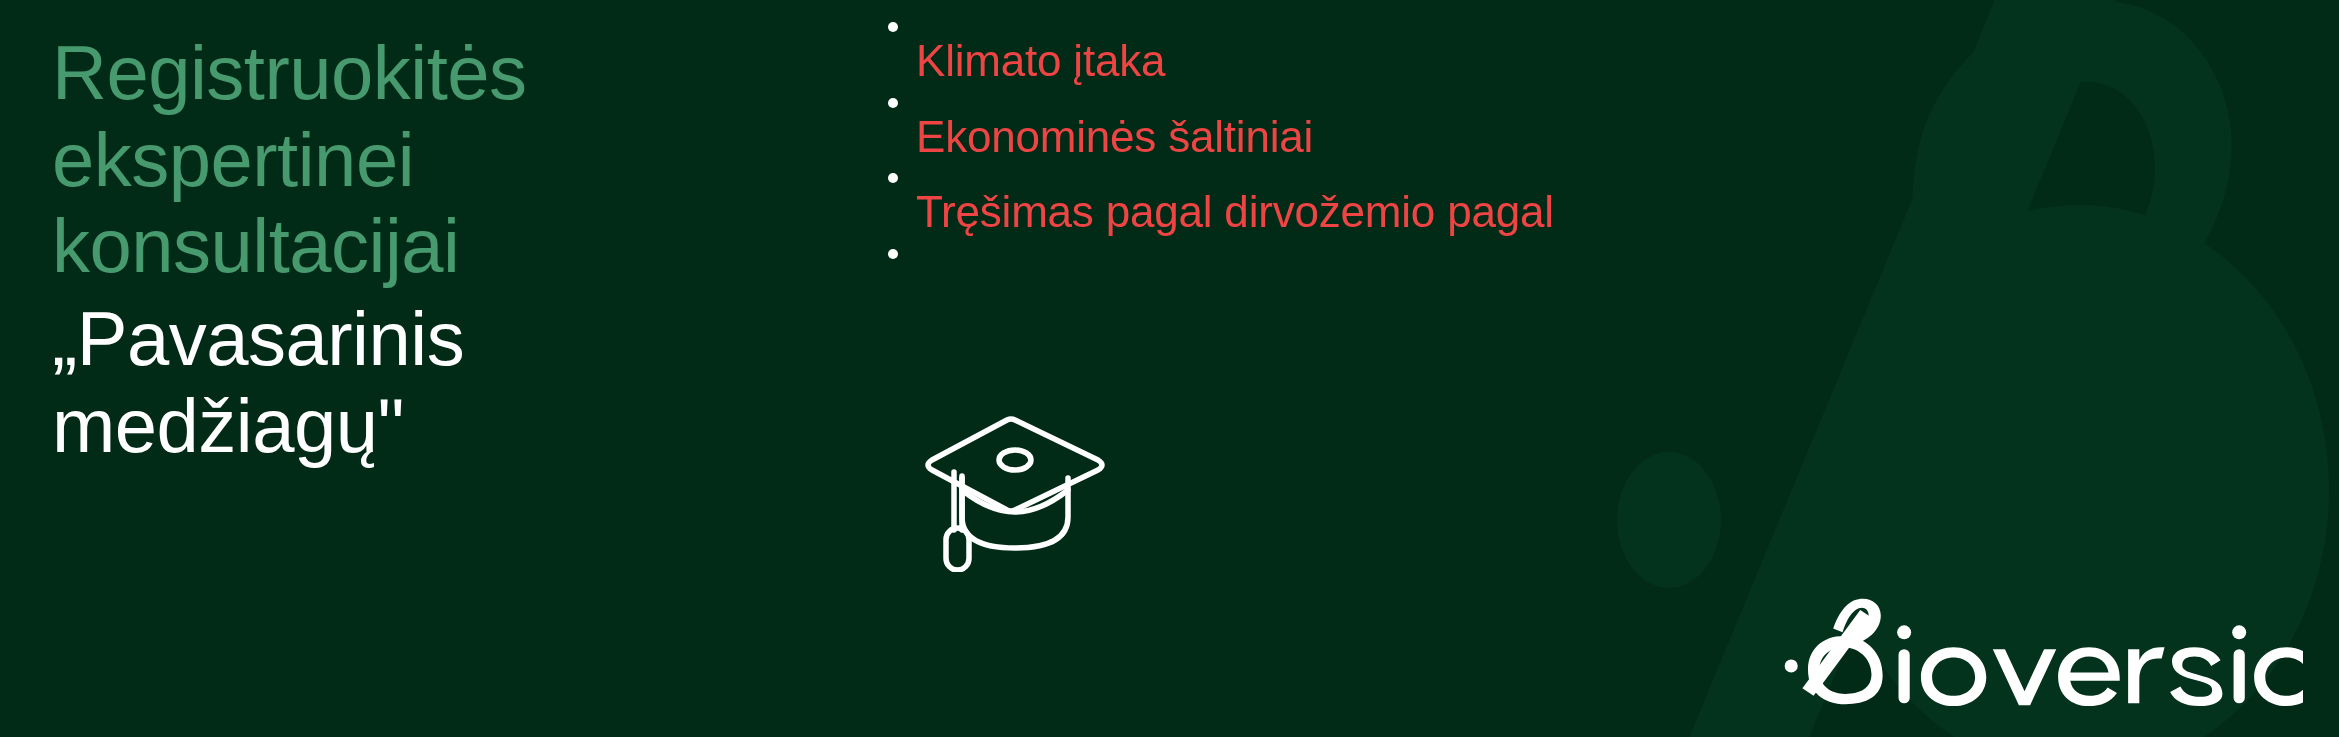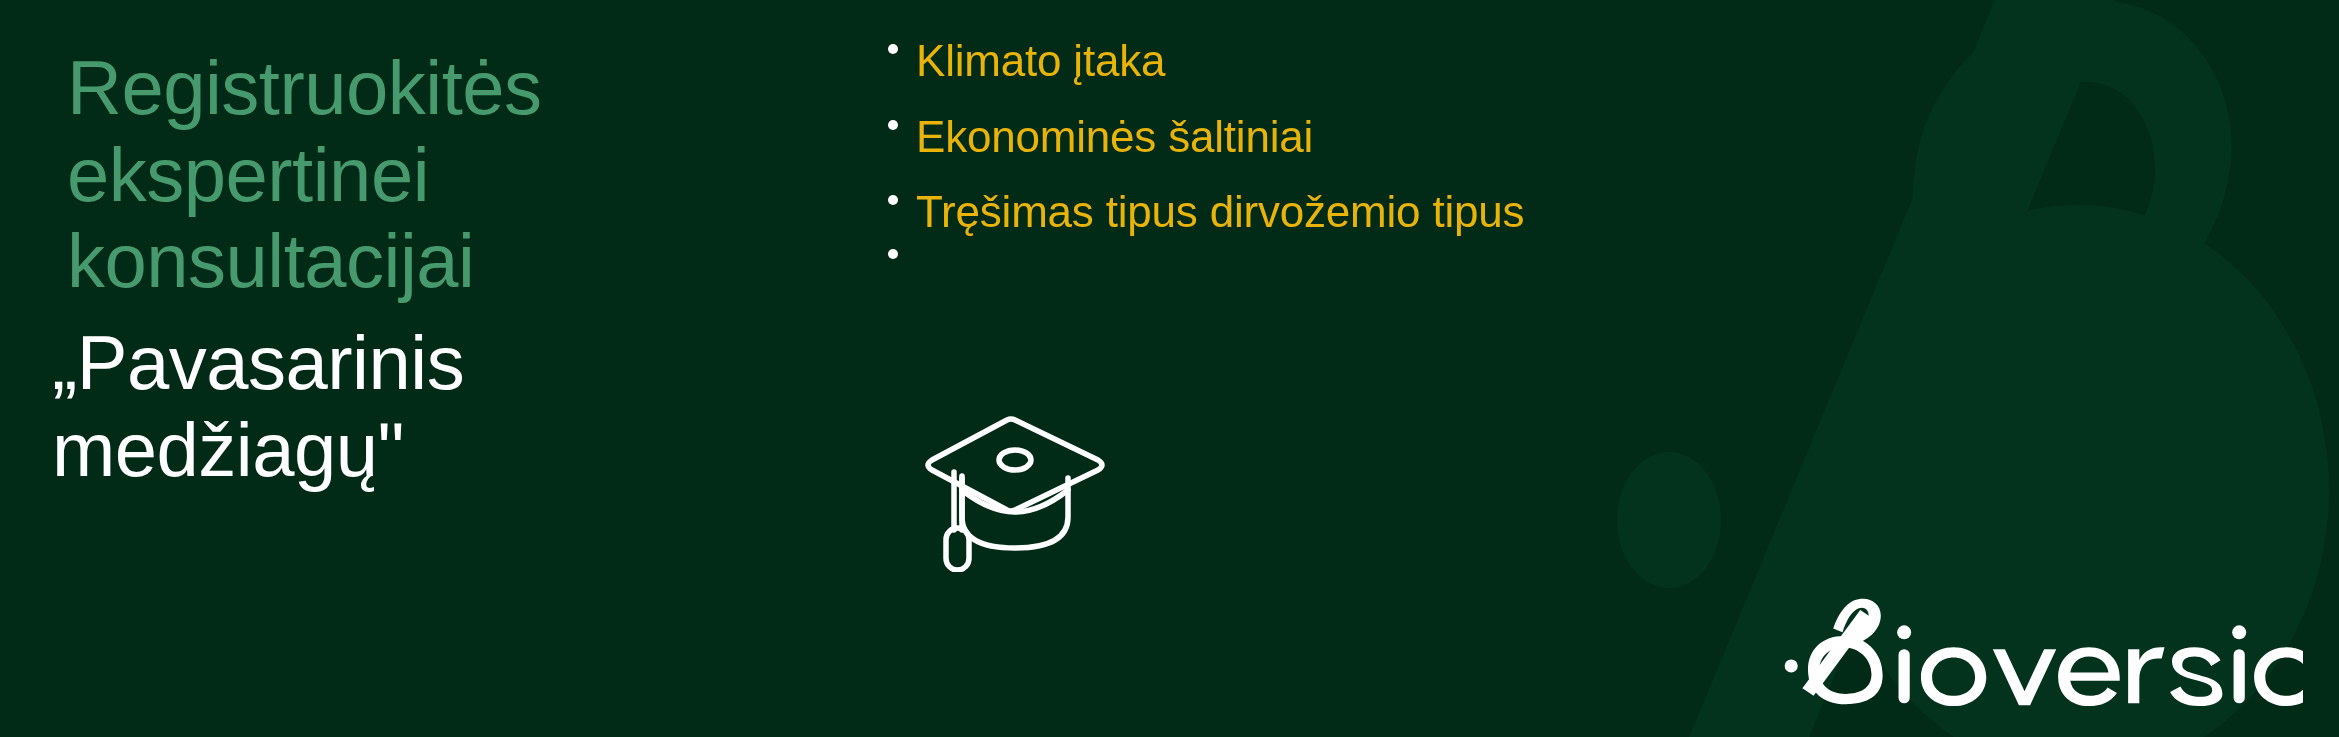--- a/index.html
+++ b/index.html
@@ -31,21 +31,21 @@
   .watermark svg { display: block; width: 100%; height: 100%; }
 
   
   .left-col {
     position: absolute;
     left: 52px;
     top: 30px;
     width: 800px;
   }
   .headline {
-    margin: 15px;
+    margin: 0;
     font-size: 76px;
     line-height: 1.14;
     font-weight: 400;
     letter-spacing: -0.5px;
     color: #479a6e;
     white-space: pre-line;
   }
   .subhead {
     margin: 6px 0 0 0;
     font-size: 76px;
@@ -60,24 +60,24 @@
   .bullets {
     position: absolute;
     left: 888px;
     top: 34px;
     margin: 0;
     padding: 0;
     list-style: none;
   }
   .bullet-item {
     display: flex;
-    align-items: center;
+    align-items: flex-start;
     gap: 18px;
     margin-bottom: 22px;
-    color: #eab308;
+    color: #ef4444;
     font-size: 44px;
     line-height: 1.22;
     font-weight: 400;
     letter-spacing: -0.2px;
   }
   .bullet-dot {
     display: inline-block;
     width: 10px;
     height: 10px;
     flex: 0 0 10px;
@@ -143,21 +143,21 @@
     <li class="bullet-item">
       <span class="bullet-dot"></span>
       <span>Klimato įtaka</span>
     </li>
     <li class="bullet-item">
       <span class="bullet-dot"></span>
       <span>Ekonominės šaltiniai</span>
     </li>
     <li class="bullet-item">
       <span class="bullet-dot"></span>
-      <span>Tręšimas tipus dirvožemio tipus</span>
+      <span>Tręšimas pagal dirvožemio pagal</span>
     </li>
     <li class="bullet-item">
       <span class="bullet-dot"></span>
     </li>
   </ul>
 
   <div class="grad-cap">
     <svg viewBox="0 0 190 160" xmlns="http://www.w3.org/2000/svg" aria-hidden="true">
       <g fill="none" stroke="#ffffff" stroke-width="5.5" stroke-linecap="round" stroke-linejoin="round">
 

